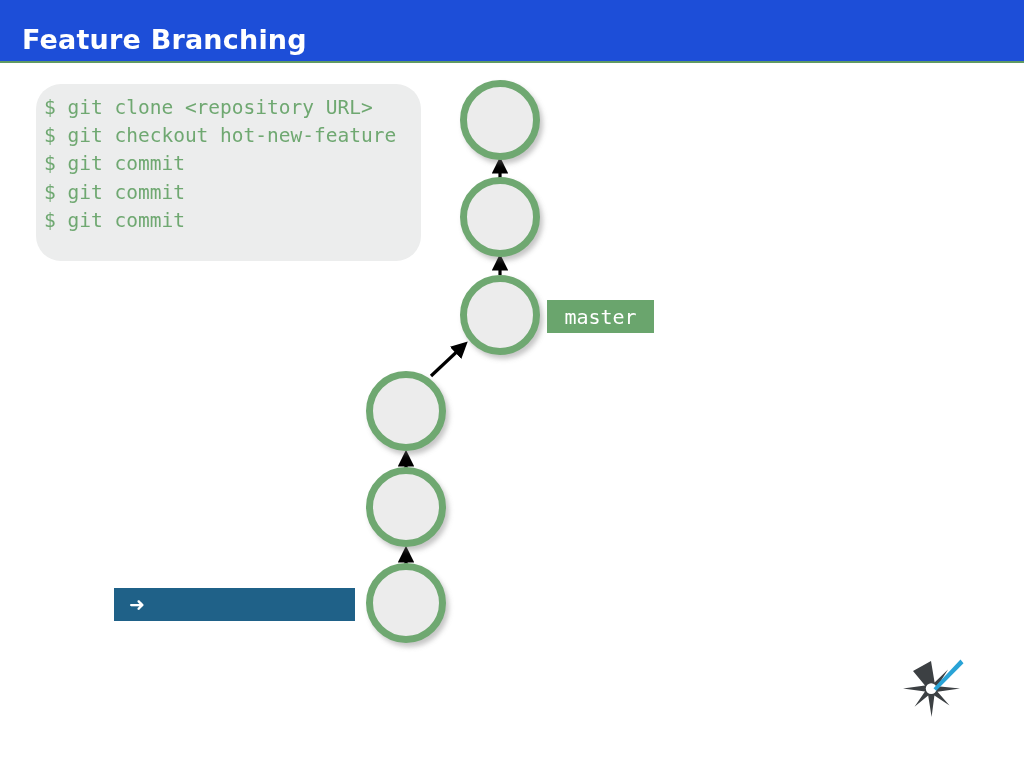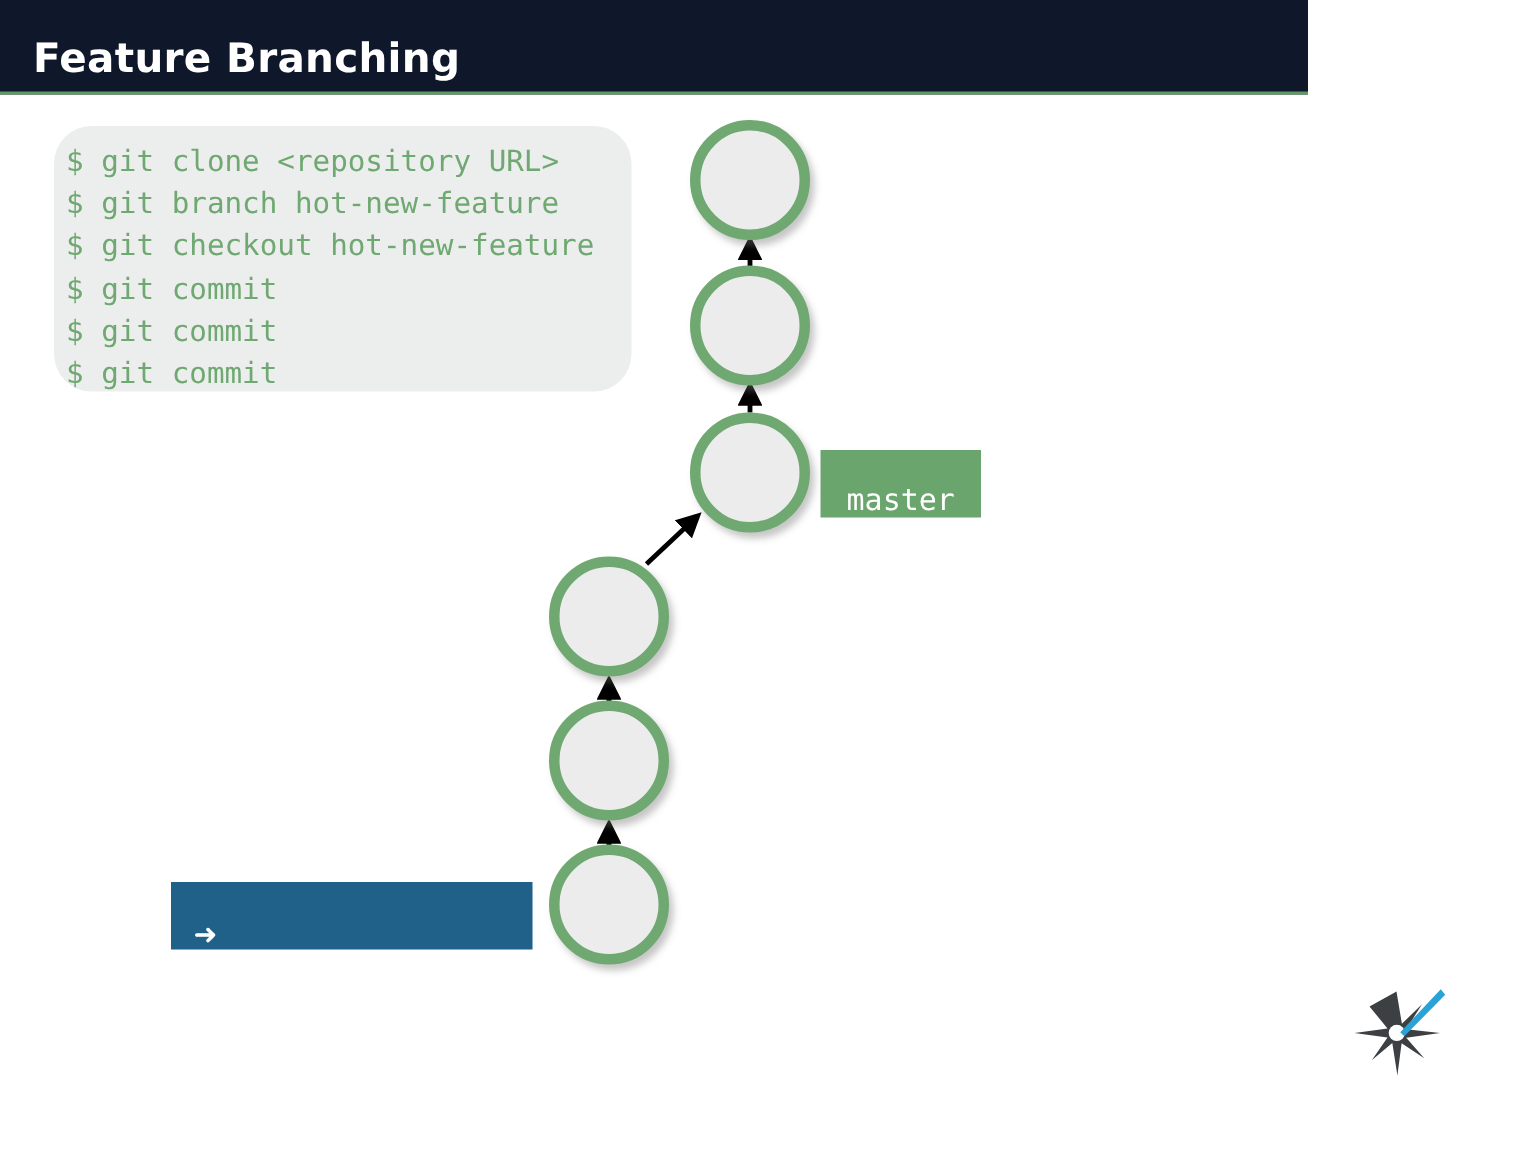--- a/index.html
+++ b/index.html
@@ -13,23 +13,23 @@
     position: relative;
     overflow: hidden;
     font-family: "Liberation Sans", sans-serif;
   }
 
   
   #header-bar {
     position: absolute;
     left: 0;
     top: 0;
-    width: 872px;
+    width: 1024px;
     height: 63px;
-    background: #0f172a;
+    background: #1d4ed8;
     border-bottom: 2px solid #5f9a63;
     box-sizing: border-box;
   }
   #slide-title {
     position: absolute;
     left: 22px;
     top: 24px;
     font-size: 27px;
     font-weight: bold;
     color: #ffffff;
@@ -75,22 +75,22 @@
     background: #ececec;
     border: 7px solid #6fa871;
     box-sizing: border-box;
     box-shadow: 3px 4px 5px rgba(120,120,120,0.42);
   }
 
   
   .branch-label {
     position: absolute;
     display: flex;
-    align-items: flex-end;
-    height: 45px;
+    align-items: center;
+    height: 33px;
     box-sizing: border-box;
     font-family: "DejaVu Sans Mono", monospace;
     font-size: 20px;
     color: #ffffff;
     white-space: nowrap;
   }
   #label-master {
     left: 547px;
     top: 300px;
     width: 107px;
@@ -122,21 +122,20 @@
 </style>
 </head>
 <body>
 
 <div id="header-bar">
   <div id="slide-title">Feature Branching</div>
 </div>
 
 <div id="code-block">
   <div class="code-line">$ git clone &lt;repository URL&gt;</div>
-  <div class="code-line">$ git branch hot-new-feature</div>
   <div class="code-line">$ git checkout hot-new-feature</div>
   <div class="code-line">$ git commit</div>
   <div class="code-line">$ git commit</div>
   <div class="code-line">$ git commit</div>
 </div>
 
 <svg id="commit-graph" viewBox="0 0 1024 768" width="1024" height="768">
   <defs>
     <marker id="arrowhead" markerWidth="5.2" markerHeight="5.2" refX="3.6" refY="2.6" orient="auto" markerUnits="strokeWidth">
       <path d="M 0 0 L 5.2 2.6 L 0 5.2 z" fill="#000000"></path>

